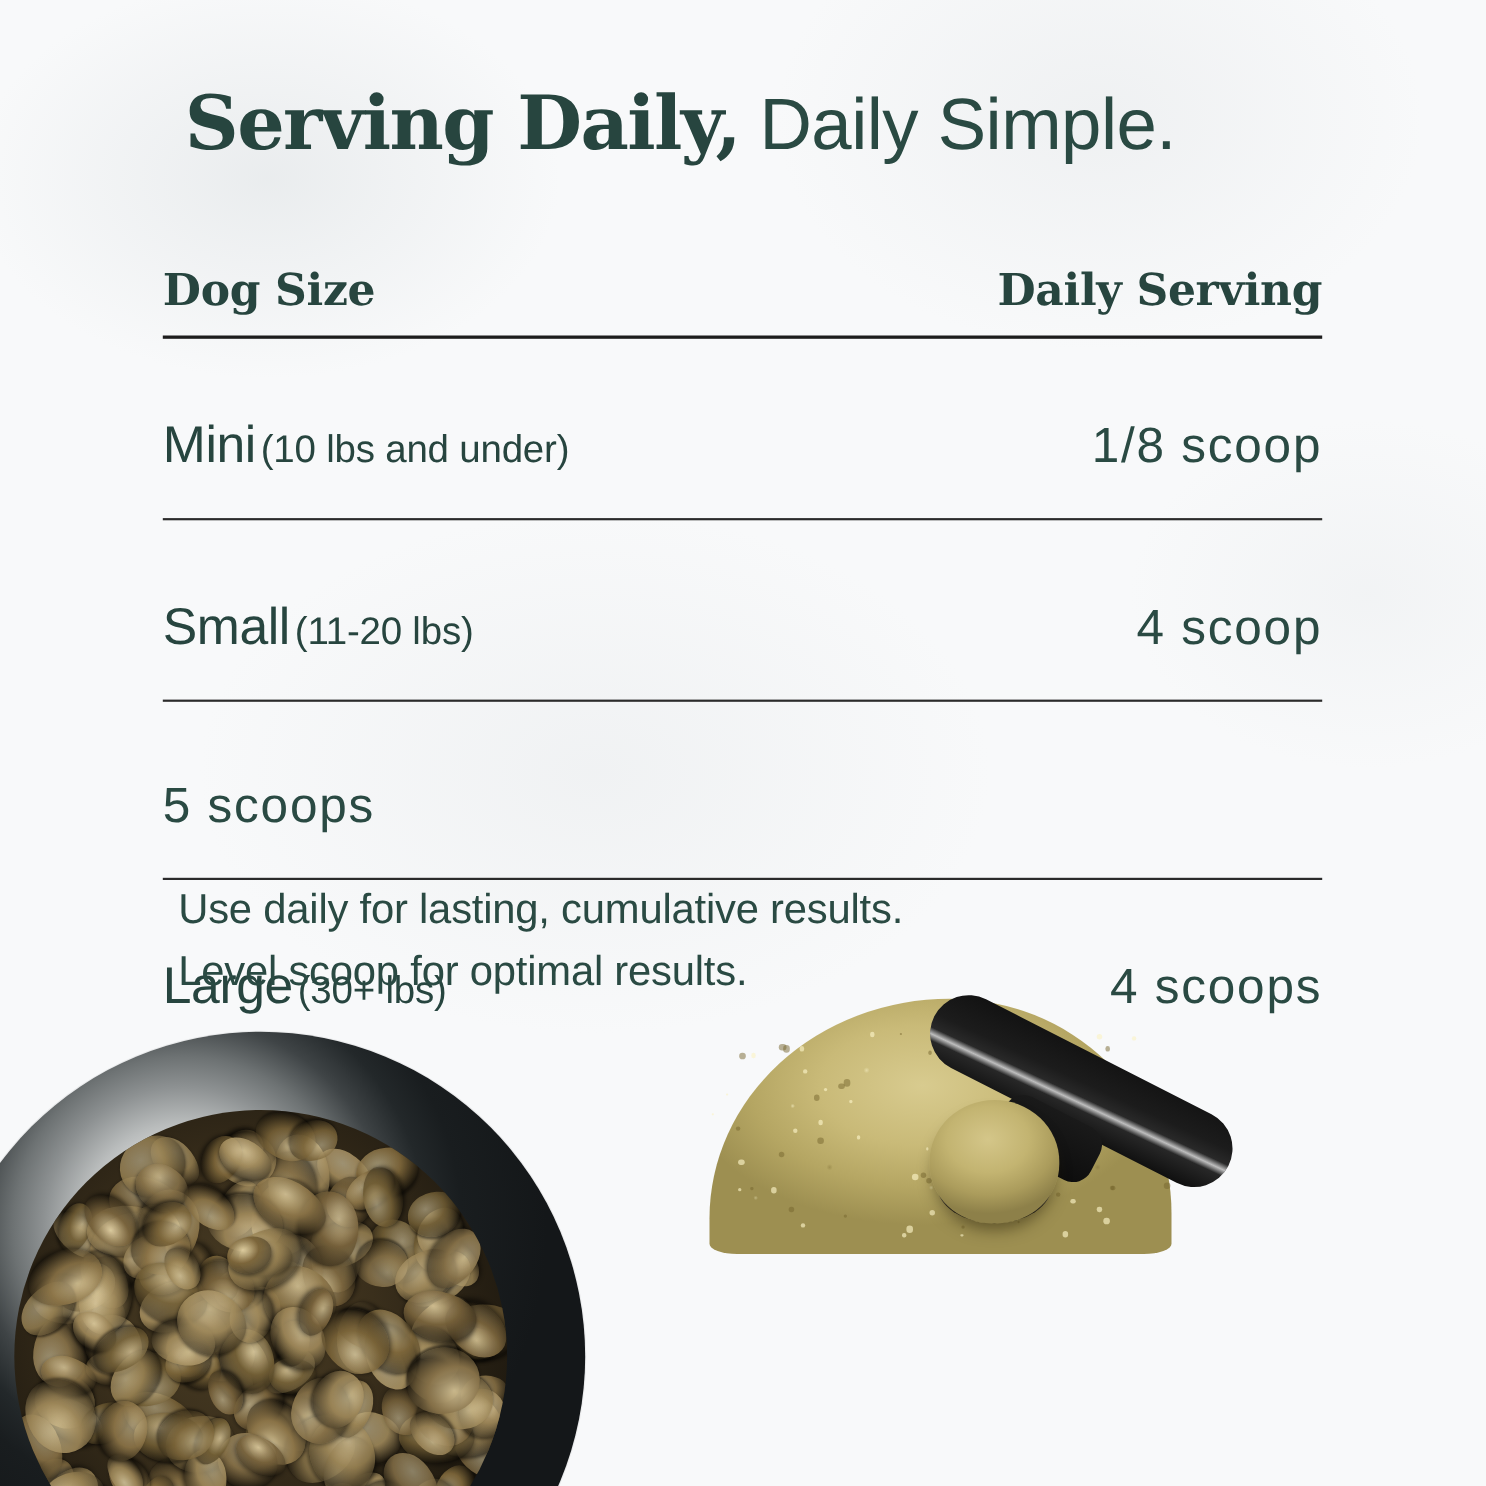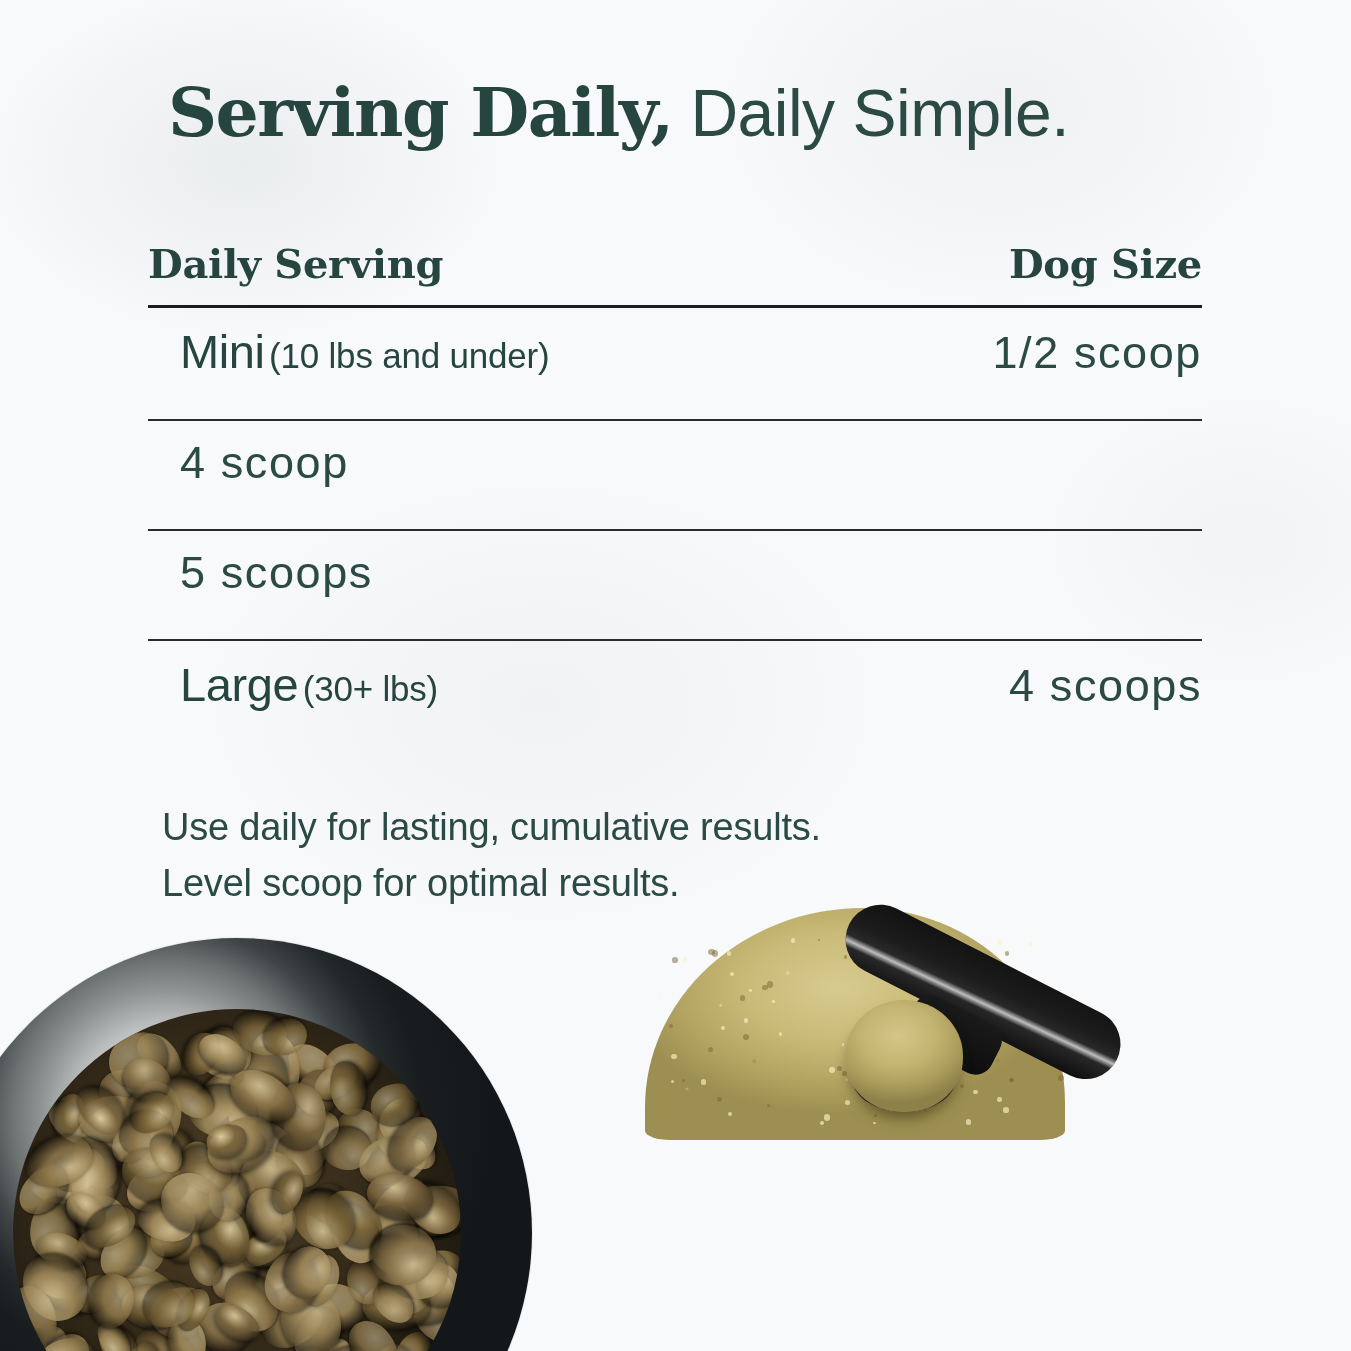--- a/index.html
+++ b/index.html
@@ -54,21 +54,21 @@
     font-family:"DejaVu Serif", serif;
     font-weight:700;
     font-size:40px;
     color:#27453f;
     letter-spacing:-0.3px;
   }
 
   .rule { height:2.5px; background:#1d1d1d; width:100%; }
   .rule.thin { height:2px; background:#2b2b2b; }
 
-  .drow { padding:16px 0 40px 0;margin-left:32px; }
+  .drow { padding:68px 0 40px 0; }
 
   .cell-label { color:#27453f; white-space:nowrap; }
   .cell-label .big {
     font-family:"Liberation Sans", sans-serif;
     font-weight:400;
     font-size:47px;
     letter-spacing:-0.4px;
   }
   .cell-label .small {
     font-family:"Liberation Sans", sans-serif;
@@ -238,35 +238,39 @@
 
   <div class="paper-tex"></div>
 
   <div class="heading">
     <span class="h-bold">Serving Daily,</span><span class="h-light"> Daily Simple.</span>
   </div>
 
   <div class="table">
 
     <div class="trow thead">
+      <div class="th">Dog Size</div>
       <div class="th">Daily Serving</div>
-      <div class="th">Dog Size</div>
     </div>
     <div class="rule"></div>
 
     <div class="trow drow">
       <div class="cell-label">
         <span class="big">Mini</span>
         <span class="small">(10 lbs and under)</span>
       </div>
-      <div class="cell-value">1/2 scoop</div>
+      <div class="cell-value">1/8 scoop</div>
     </div>
     <div class="rule thin"></div>
 
     <div class="trow drow">
+      <div class="cell-label">
+        <span class="big">Small</span>
+        <span class="small">(11-20 lbs)</span>
+      </div>
       <div class="cell-value">4 scoop</div>
     </div>
     <div class="rule thin"></div>
 
     <div class="trow drow">
       <div class="cell-value">5 scoops</div>
     </div>
     <div class="rule thin"></div>
 
     <div class="trow drow">

